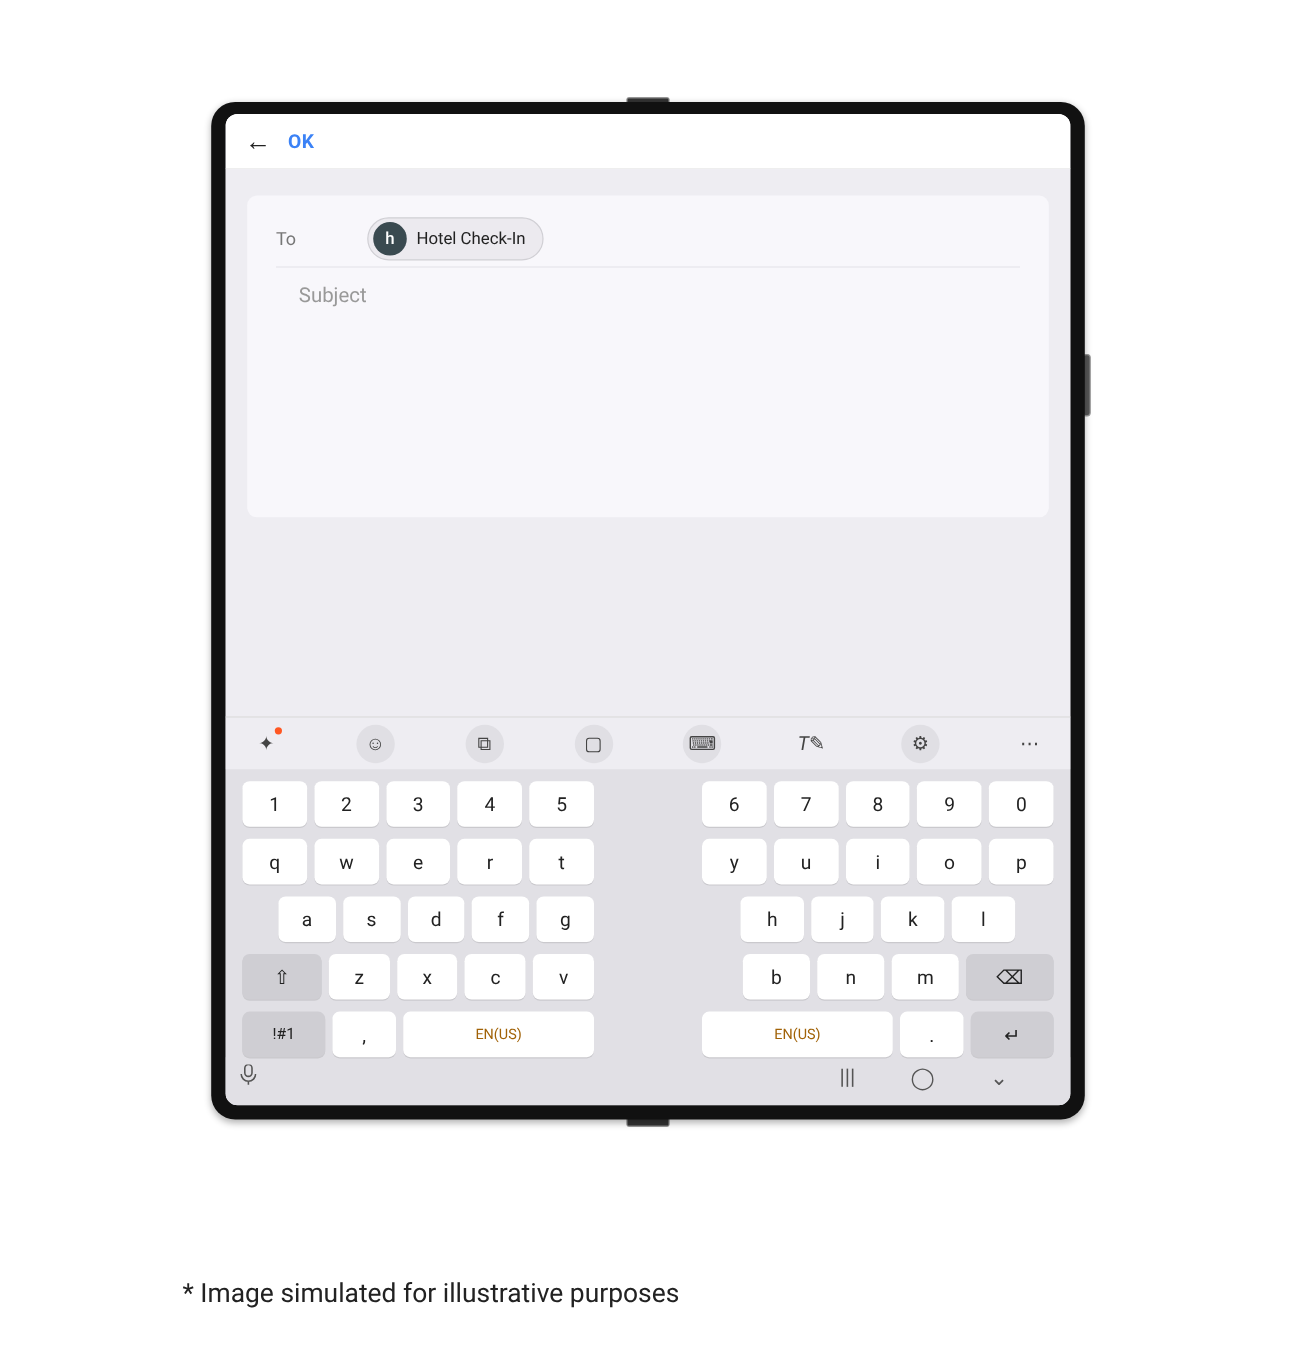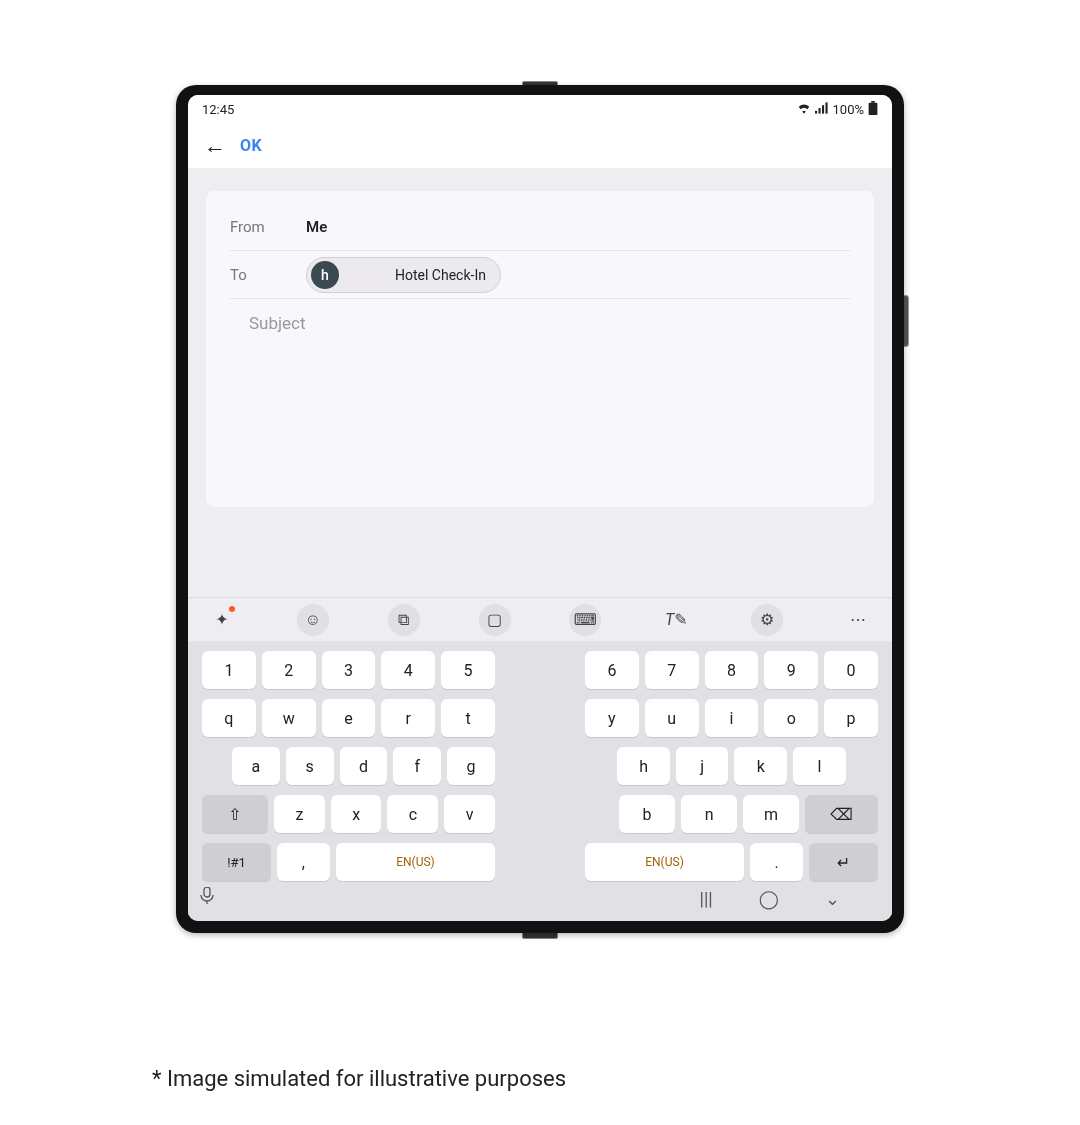--- a/index.html
+++ b/index.html
@@ -121,21 +121,21 @@
     height: 28px;
     border-radius: 50%;
     background: #3a4a50;
     color: #fff;
     display: flex;
     align-items: center;
     justify-content: center;
     font-size: 14px;
     font-weight: 500;
   }
-  .chip-text { font-size: 14px; color: #222; margin-left: 48px; }
+  .chip-text { font-size: 14px; color: #222; }
   .subject-placeholder { color: #999; font-size: 17px; padding: 12px 0; }
   
   .kbd {
     background: #e1e0e5;
     padding-bottom: 6px;
   }
   .kbd-toolbar {
     height: 44px;
     display: flex;
     align-items: center;
@@ -208,57 +208,28 @@
 </head>
 <body>
 
 <div class="device-hinge-top"></div>
 <div class="device-hinge-bottom"></div>
 <div class="device-side-button"></div>
 
 <div class="device-frame">
   <div class="screen">
 
-    <div class="status-bar">
-      <span>12:45</span>
-      <div class="status-right">
-        <span class="status-icon">
-          <svg width="14" height="12" viewBox="0 0 24 20">
-              <path fill="#222" d="M12 20l-3-4c1-1 2-1.5 3-1.5s2 .5 3 1.5l-3 4zm-6-8l-3-4c3-2.5 6-4 9-4s6 1.5 9 4l-3 4c-2-1.7-4-2.6-6-2.6s-4 .9-6 2.6z"></path>
-            </svg>
-        </span>
-        <span class="status-icon">
-          <svg width="14" height="12" viewBox="0 0 20 16">
-              <rect x="0" y="12" width="3" height="4" fill="#222"></rect>
-              <rect x="5" y="8" width="3" height="8" fill="#222"></rect>
-              <rect x="10" y="4" width="3" height="12" fill="#222"></rect>
-              <rect x="15" y="0" width="3" height="16" fill="#222"></rect>
-            </svg>
-        </span>
-        <span>100%</span>
-        <span class="status-icon">
-          <svg width="10" height="14" viewBox="0 0 10 16">
-              <rect x="3" y="0" width="4" height="2" fill="#222"></rect>
-              <rect x="0" y="2" width="10" height="14" rx="1" fill="#222"></rect>
-            </svg>
-        </span>
-      </div>
-    </div>
 
     <div class="header">
       <span class="back-arrow">←</span>
       <span class="ok-btn">OK</span>
     </div>
 
     <div class="compose-wrap">
       <div class="compose-card">
-        <div class="compose-row">
-          <span class="row-label">From</span>
-          <span class="row-value">Me</span>
-        </div>
         <div class="compose-row">
           <span class="row-label">To</span>
           <div class="chip">
             <div class="chip-avatar">h</div>
             <span class="chip-text">Hotel Check-In</span>
           </div>
         </div>
         <div class="compose-row" style="border-bottom:none;">
           <span class="subject-placeholder">Subject</span>
         </div>

